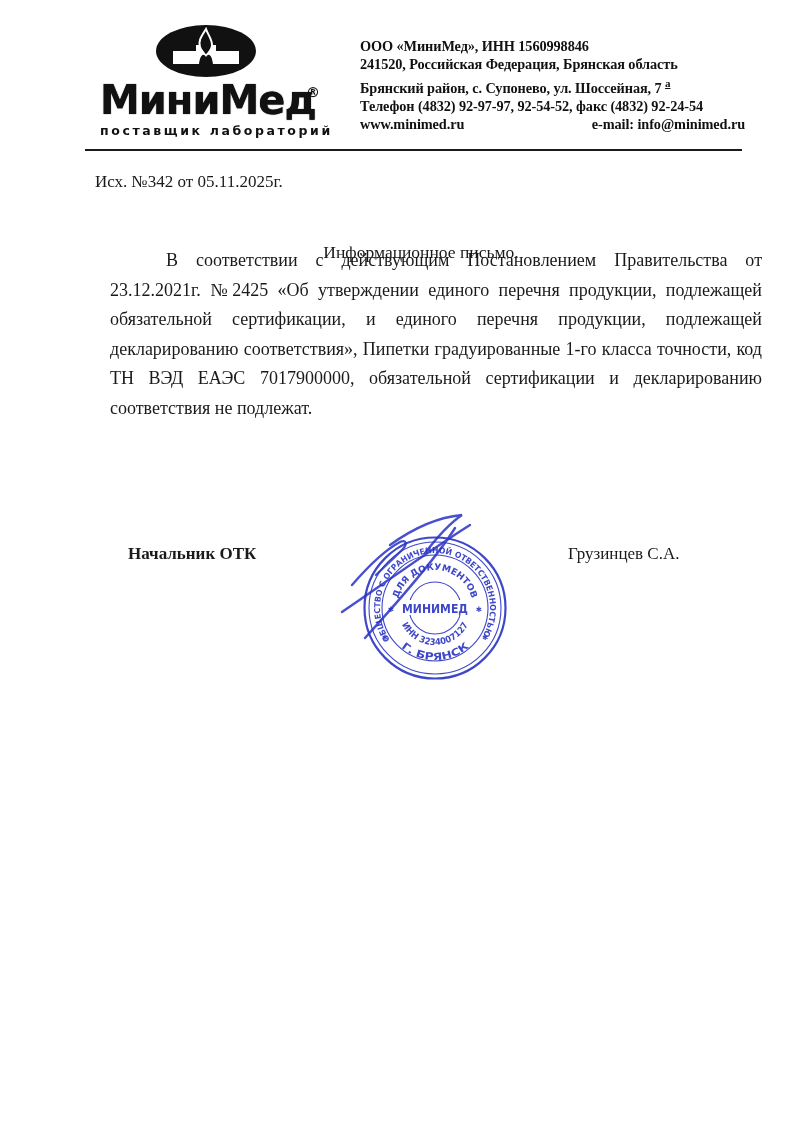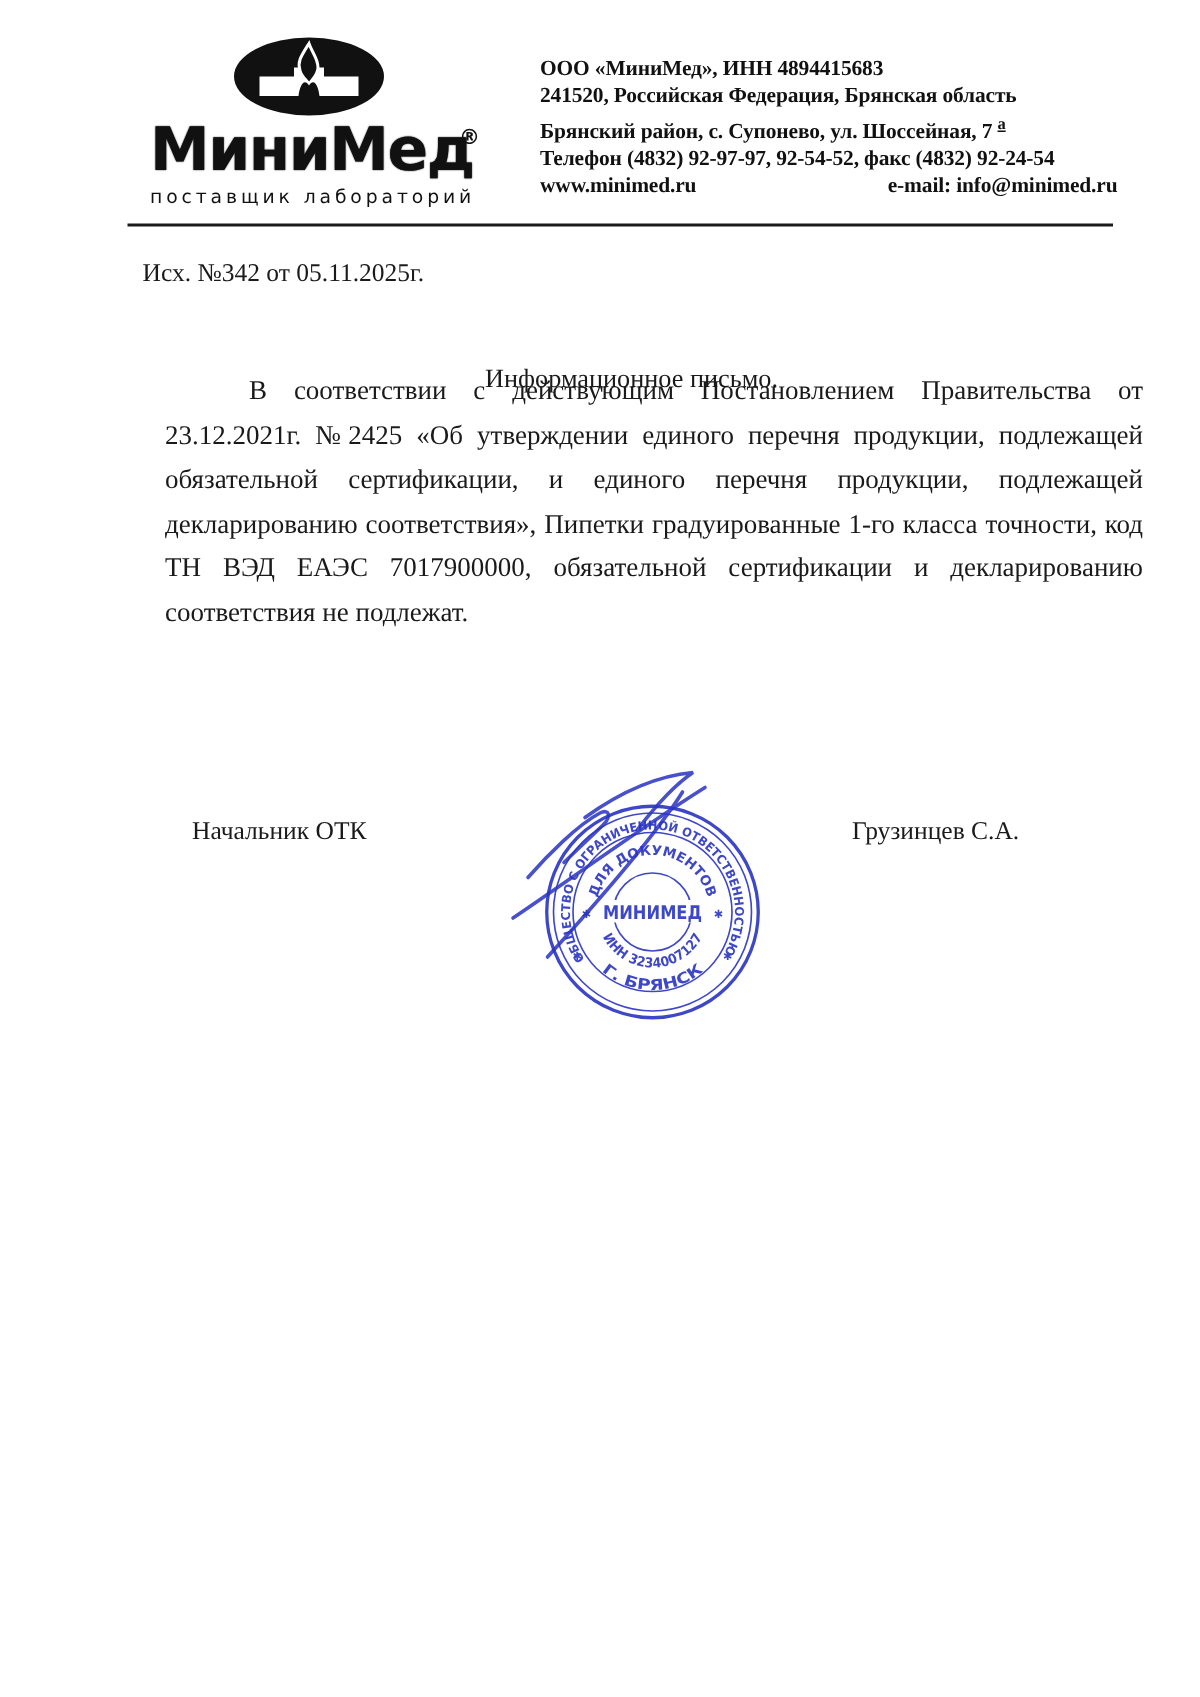--- a/index.html
+++ b/index.html
@@ -38,21 +38,21 @@
     position: absolute;
     top: -8px; right: -8px;
     font-size: 14px;
     font-weight: bold;
     letter-spacing: 0;
     text-shadow: none;
   }
   .logo-tagline {
     margin-top: 3px;
     font-family: "DejaVu Sans", sans-serif;
-    font-weight: normal;
+    font-weight: bold;
     font-size: 12.5px;
     letter-spacing: 2.6px;
     color: #111;
     white-space: nowrap;
   }
 
   .company-info {
     position: absolute;
     left: 360px; top: 37px;
     width: 385px;
@@ -100,21 +100,21 @@
     line-height: 29.6px;
     text-align: justify;
     text-indent: 56px;
   }
 
   
   .sig-title {
     position: absolute;
     left: 128px; top: 544px;
     font-size: 17px;
-    font-weight: normal;
+    font-weight: bold;
   }
   .sig-name {
     position: absolute;
     left: 568px; top: 544px;
     font-size: 17px;
     font-weight: normal;
   }
 
   
   .stamp-svg {
@@ -146,21 +146,21 @@
       <path d="M 44,40 C 45,32 48,28 51,33 C 54,28 57,32 58,40 Z" fill="#111"></path>
     </svg>
     <div class="brand-line">
       <span>МиниМед</span>
       <span class="brand-reg">®</span>
     </div>
     <div class="logo-tagline">поставщик лабораторий</div>
   </div>
 
   <div class="company-info">
-    <div>ООО «МиниМед», ИНН 4894415683</div>
+    <div>ООО «МиниМед», ИНН 1560998846</div>
     <div>241520, Российская Федерация, Брянская область</div>
     <div><span>Брянский район, с. Супонево, ул. Шоссейная, 7 </span><span class="sup-a">а</span></div>
     <div>Телефон (4832) 92-97-97, 92-54-52, факс (4832) 92-24-54</div>
     <div class="row-split">
       <span>www.minimed.ru</span>
       <span>e-mail: info@minimed.ru</span>
     </div>
   </div>
 
   <div class="header-rule"></div>

